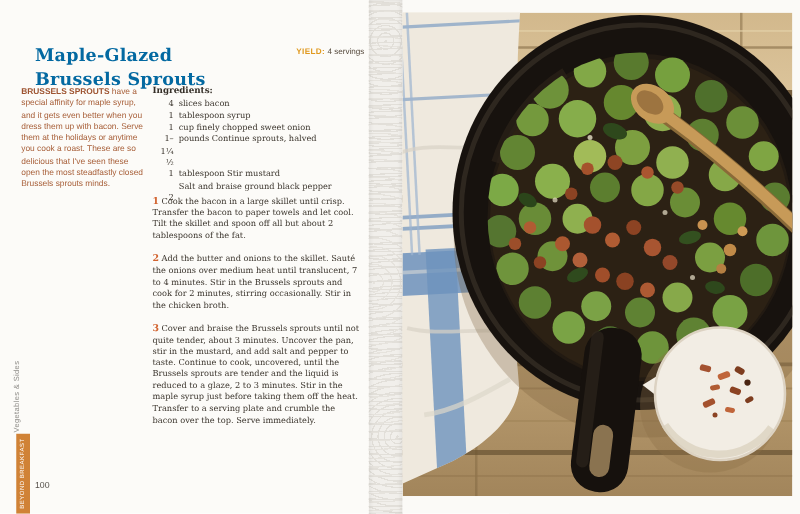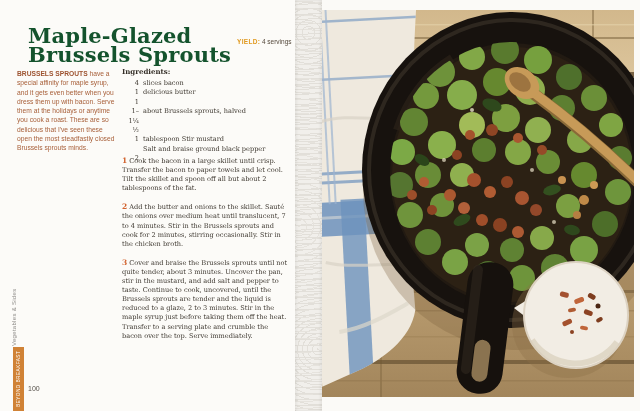--- a/index.html
+++ b/index.html
@@ -2,23 +2,23 @@
 <html><head>
 <meta charset="utf-8">
 <style>
   html,body{margin:0;padding:0;}
   body{width:640px;height:411px;overflow:hidden;position:relative;
        font-family:"DejaVu Serif",serif;background:#ffffff;}
   .spread{position:absolute;inset:0;}
 
   
   .left-page{position:absolute;left:0;top:0;width:322px;height:411px;background:#fcfbf8;}
-  .recipe-title{position:absolute;left:28px;top:26px;margin:0;
-    font-family:"DejaVu Serif",serif;font-weight:bold;font-size:21px;line-height:19px;
-    color:#14532d;letter-spacing:.2px;}
+  .recipe-title{position:absolute;left:28px;top:36px;margin:0;
+    font-family:"DejaVu Serif",serif;font-weight:bold;font-size:14px;line-height:19px;
+    color:#0369a1;letter-spacing:.2px;}
   .recipe-title span{display:block;}
   .yield{position:absolute;left:237px;top:38px;font-family:"Liberation Sans",sans-serif;font-size:6.5px;white-space:nowrap;}
   .yield-label{color:#e0991f;font-weight:bold;letter-spacing:.3px;}
   .yield-value{color:#55493c;}
 
   .intro{position:absolute;left:17px;top:69px;width:98px;
     font-family:"Liberation Sans",sans-serif;font-size:6.7px;line-height:9.3px;color:#a8603a;}
   .intro-lead{font-weight:bold;color:#9d5330;}
 
   .ingredients{position:absolute;left:122px;top:67px;width:172px;color:#3d372f;}
@@ -76,28 +76,29 @@
     </aside>
 
     <div class="ingredients">
       <h2>Ingredients:</h2>
       <div class="ing-row">
         <span class="ing-qty">4</span>
         <span class="ing-item">slices bacon</span>
       </div>
       <div class="ing-row">
         <span class="ing-qty">1</span>
-        <span class="ing-item">delicious butter</span>
+        <span class="ing-item">tablespoon syrup</span>
       </div>
       <div class="ing-row">
         <span class="ing-qty">1</span>
+        <span class="ing-item">cup finely chopped sweet onion</span>
       </div>
       <div class="ing-row">
         <span class="ing-qty">1–1¼</span>
-        <span class="ing-item">about Brussels sprouts, halved</span>
+        <span class="ing-item">pounds Continue sprouts, halved</span>
       </div>
       <div class="ing-row">
         <span class="ing-qty">½</span>
       </div>
       <div class="ing-row">
         <span class="ing-qty">1</span>
         <span class="ing-item">tablespoon Stir mustard</span>
       </div>
       <div class="ing-row">
         <span class="ing-qty"></span>

